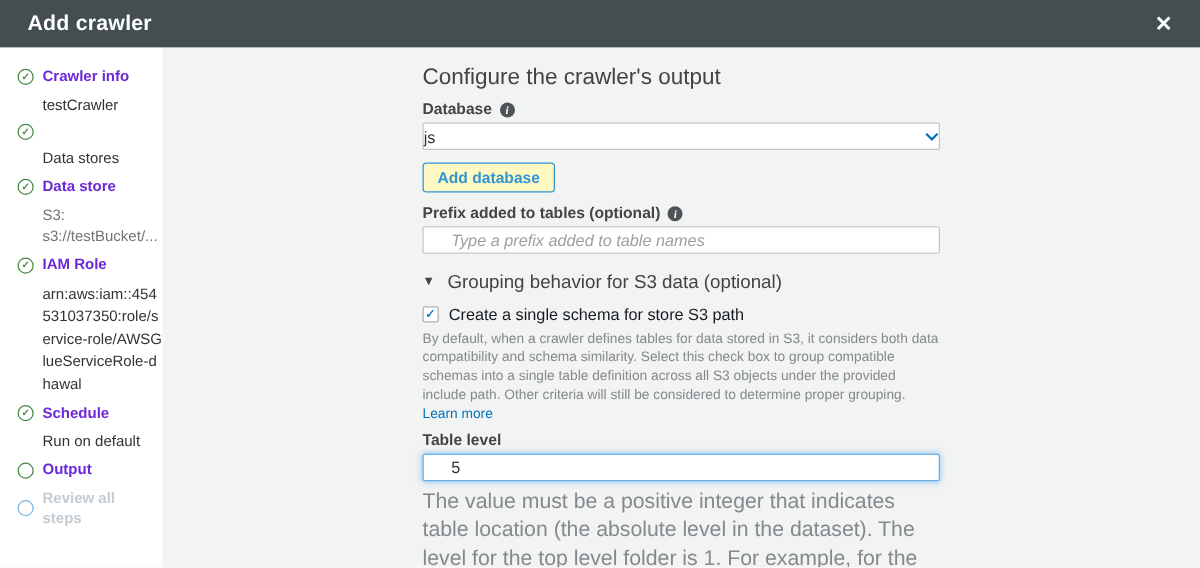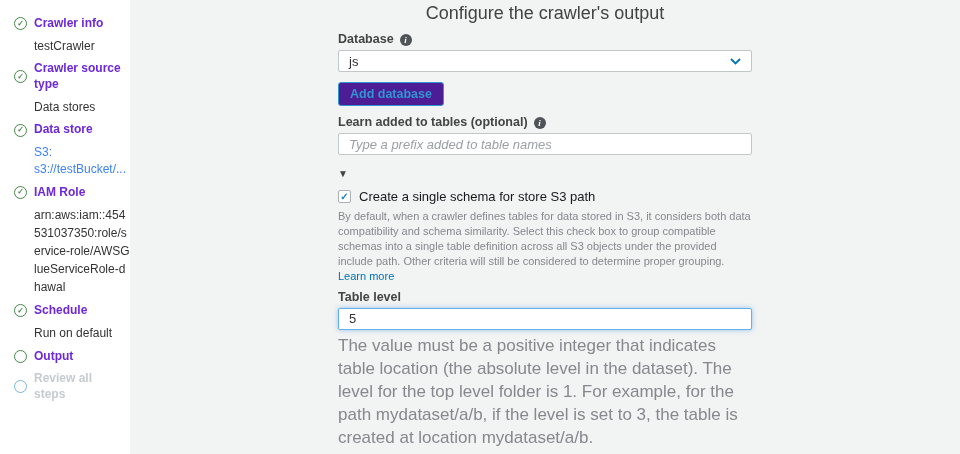--- a/index.html
+++ b/index.html
@@ -20,43 +20,43 @@
   .content { width:414px; margin:0 auto; }
 
   
   .step { margin-bottom:7px; }
   .step-head { display:flex; align-items:center; gap:7px; cursor:pointer; }
   .step-icon { width:13px; height:13px; border:1.5px solid #448944; border-radius:50%;
                display:flex; align-items:center; justify-content:center; flex-shrink:0;
                font-size:8px; color:#448944; font-weight:bold; line-height:1; }
   .step-label { font-size:12px; font-weight:bold; color:#6d28d9; line-height:1.3; }
   .step-sub { margin:6px 1px 3px 20px; font-size:12px; color:#333; line-height:1.4; }
-  .step-sub.link { color:#3b82f6; cursor:pointer; }
+  .step-sub.link { color:#737373; cursor:pointer; }
   .step-sub.arn { word-break:break-all; width:98px; line-height:1.5; }
   .step.upcoming .step-icon { border-color:#79b6e2; color:transparent; }
   .step.upcoming .step-label { color:#c4ccd1; font-weight:bold; }
 
   
-  .page-heading { padding-top:3px; text-align:center; font-size:18px; font-weight:400;
+  .page-heading { padding-top:13px; font-size:18px; font-weight:400;
                   color:#434343; line-height:20px; }
   .form-label { margin-top:9px; font-size:12.5px; font-weight:bold; color:#444;
                 display:flex; align-items:flex-end; gap:6px; }
   .info-icon { width:12px; height:12px; border-radius:50%; background:#4d5357; color:#fff;
                display:inline-flex; align-items:center; justify-content:center;
                font-size:9px; font-weight:bold; font-style:italic;
                font-family:"Liberation Serif", serif; cursor:pointer; }
   .select { margin-top:4px; height:22px; background:#fff; border:1px solid #c1c7c9;
             border-radius:2px; display:flex; align-items:center; justify-content:space-between;
-            padding:0 10px; font-size:13px; color:#333; cursor:pointer; }
+            padding:0 0; font-size:13px; color:#333; cursor:pointer; }
   .btn { font-family:inherit; font-size:12.5px; font-weight:bold; border-radius:3px;
          padding:4px 11px; cursor:pointer; }
-  .btn.outline { background:#4c1d95; border:1px solid #2f96d2; color:#2f96d2; }
+  .btn.outline { background:#fef9c3; border:1px solid #2f96d2; color:#2f96d2; }
   .btn-add { margin-top:10px; }
   .text-input { margin-top:4px; width:100%; height:22px; background:#fff;
-                border:1px solid #c1c7c9; border-radius:2px; padding:0 10px;
+                border:1px solid #c1c7c9; border-radius:2px; padding:0 22px;
                 font-size:13px; color:#333; font-family:inherit; }
   .text-input::placeholder { color:#9aa0a5; font-style:italic; }
   .text-input.focused { border:1px solid #66afe9; box-shadow:0 0 5px rgba(102,175,233,.7);
                         outline:none; }
   .section-header { display:flex; align-items:center; gap:10px; font-size:15px;
                     color:#434343; cursor:pointer; }
   .section-header.grouping { margin-top:14px; }
   .tri { font-size:10px; color:#434343; line-height:1; }
   .checkbox-row { margin-top:10px; display:flex; align-items:center; gap:8px;
                   font-size:13px; color:#16191f; cursor:pointer; }
@@ -66,41 +66,44 @@
   .desc { margin-top:5px; font-size:11px; color:#85898d; line-height:1.36; }
   .desc .learn-more { color:#0073bb; cursor:pointer; }
   .help { margin-top:4px; font-size:17px; color:#85898d; line-height:1.36; }
   .tl-label { margin-top:6px; }
 </style>
 </head>
 <body>
 
 <div class="app">
 
+  <div class="header">
+    <span class="header-title">Add crawler</span>
+    <span class="close-btn">✕</span>
+  </div>
 
   <div class="body">
 
     <div class="sidebar">
 
       <div class="step">
         <div class="step-head">
           <span class="step-icon">
               <span>✓</span>
             </span>
           <span class="step-label">Crawler info</span>
         </div>
         <div class="step-sub">testCrawler</div>
       </div>
 
       <div class="step">
         <div class="step-head">
           <span class="step-icon">
               <span>✓</span>
             </span>
-          <span class="step-label">Crawler source type</span>
         </div>
         <div class="step-sub">Data stores</div>
       </div>
 
       <div class="step">
         <div class="step-head">
           <span class="step-icon">
               <span>✓</span>
             </span>
           <span class="step-label">Data store</span>
@@ -156,27 +159,28 @@
         <div class="select">
           <span>js</span>
           <svg width="11" height="7" viewBox="0 0 11 7">
             <polyline points="1,1 5.5,5.5 10,1" fill="none" stroke="#0073bb" stroke-width="1.8"></polyline>
           </svg>
         </div>
 
         <button class="btn outline btn-add">Add database</button>
 
         <div class="form-label">
-          <span>Learn added to tables (optional)</span>
+          <span>Prefix added to tables (optional)</span>
           <span class="info-icon">i</span>
         </div>
         <input class="text-input" type="text" placeholder="Type a prefix added to table names" style="">
 
         <div class="section-header grouping">
           <span class="tri">▼</span>
+          <span>Grouping behavior for S3 data (optional)</span>
         </div>
 
         <div class="checkbox-row">
           <span class="checkbox">✓</span>
           <span>Create a single schema for store S3 path</span>
         </div>
 
         <p class="desc">
           <span>By default, when a crawler defines tables for data stored in S3, it considers both data compatibility and schema similarity. Select this check box to group compatible schemas into a single table definition across all S3 objects under the provided include path. Other criteria will still be considered to determine proper grouping.</span>
           <span class="learn-more">Learn more</span>

